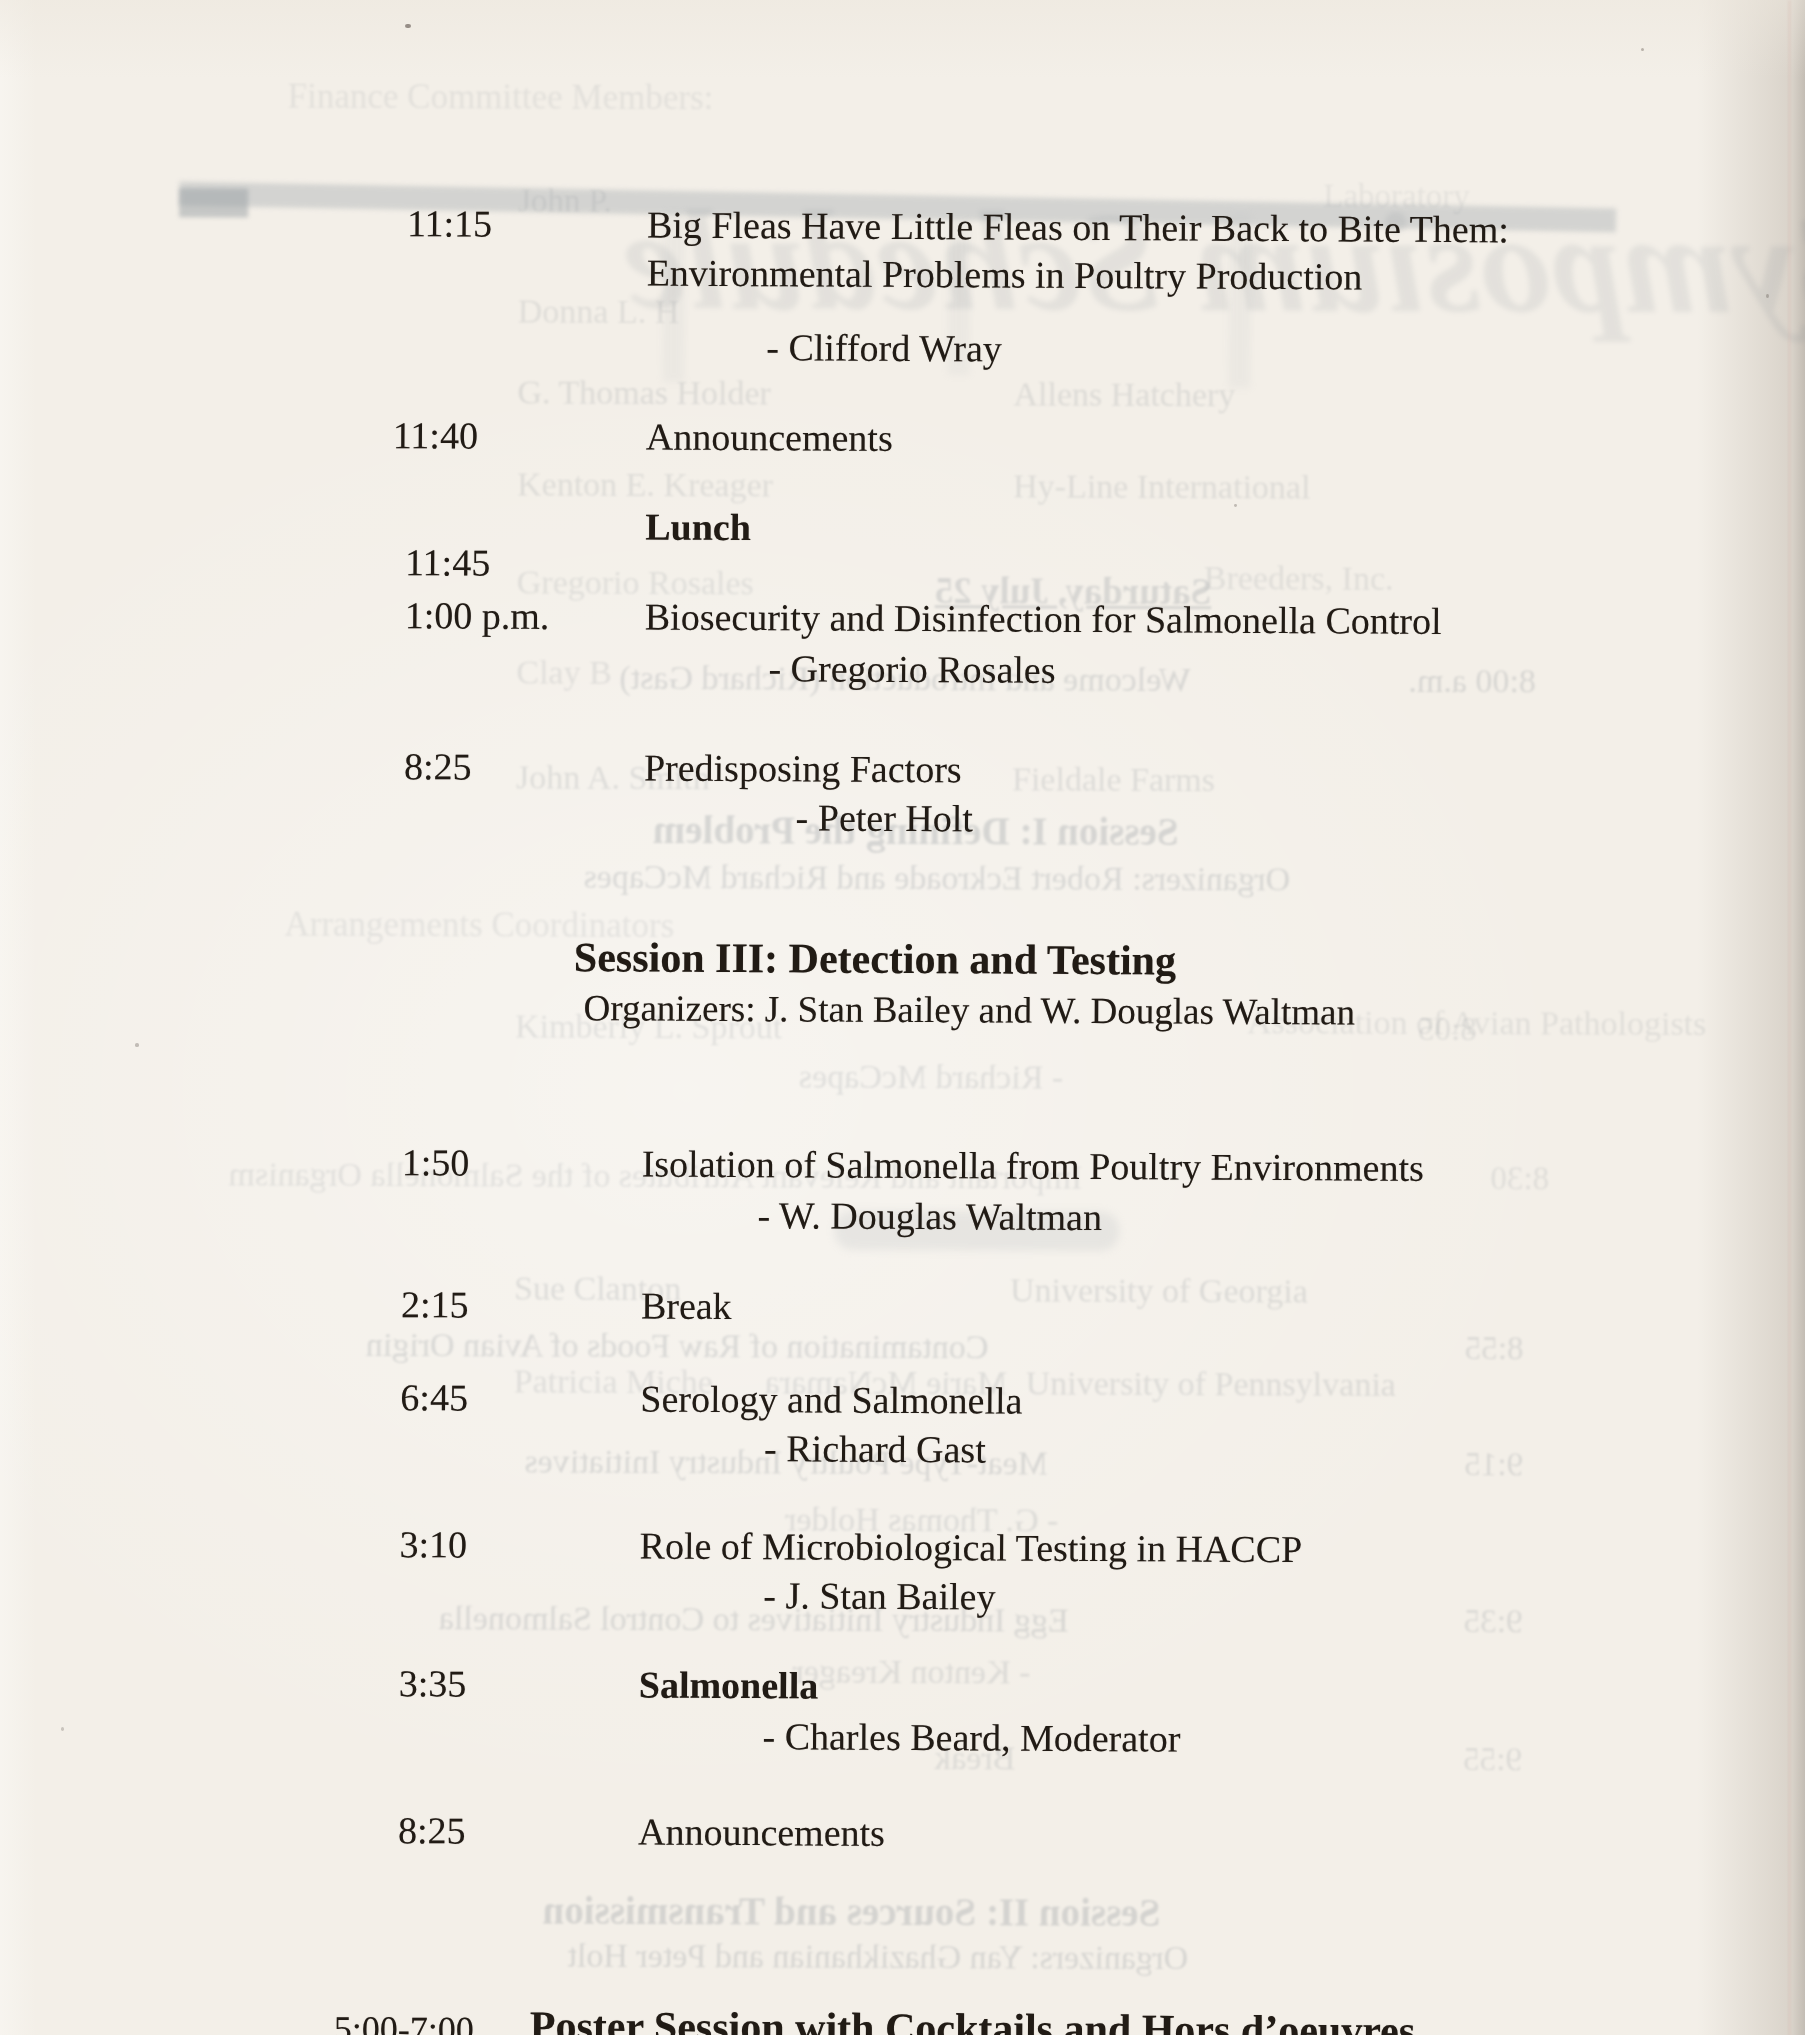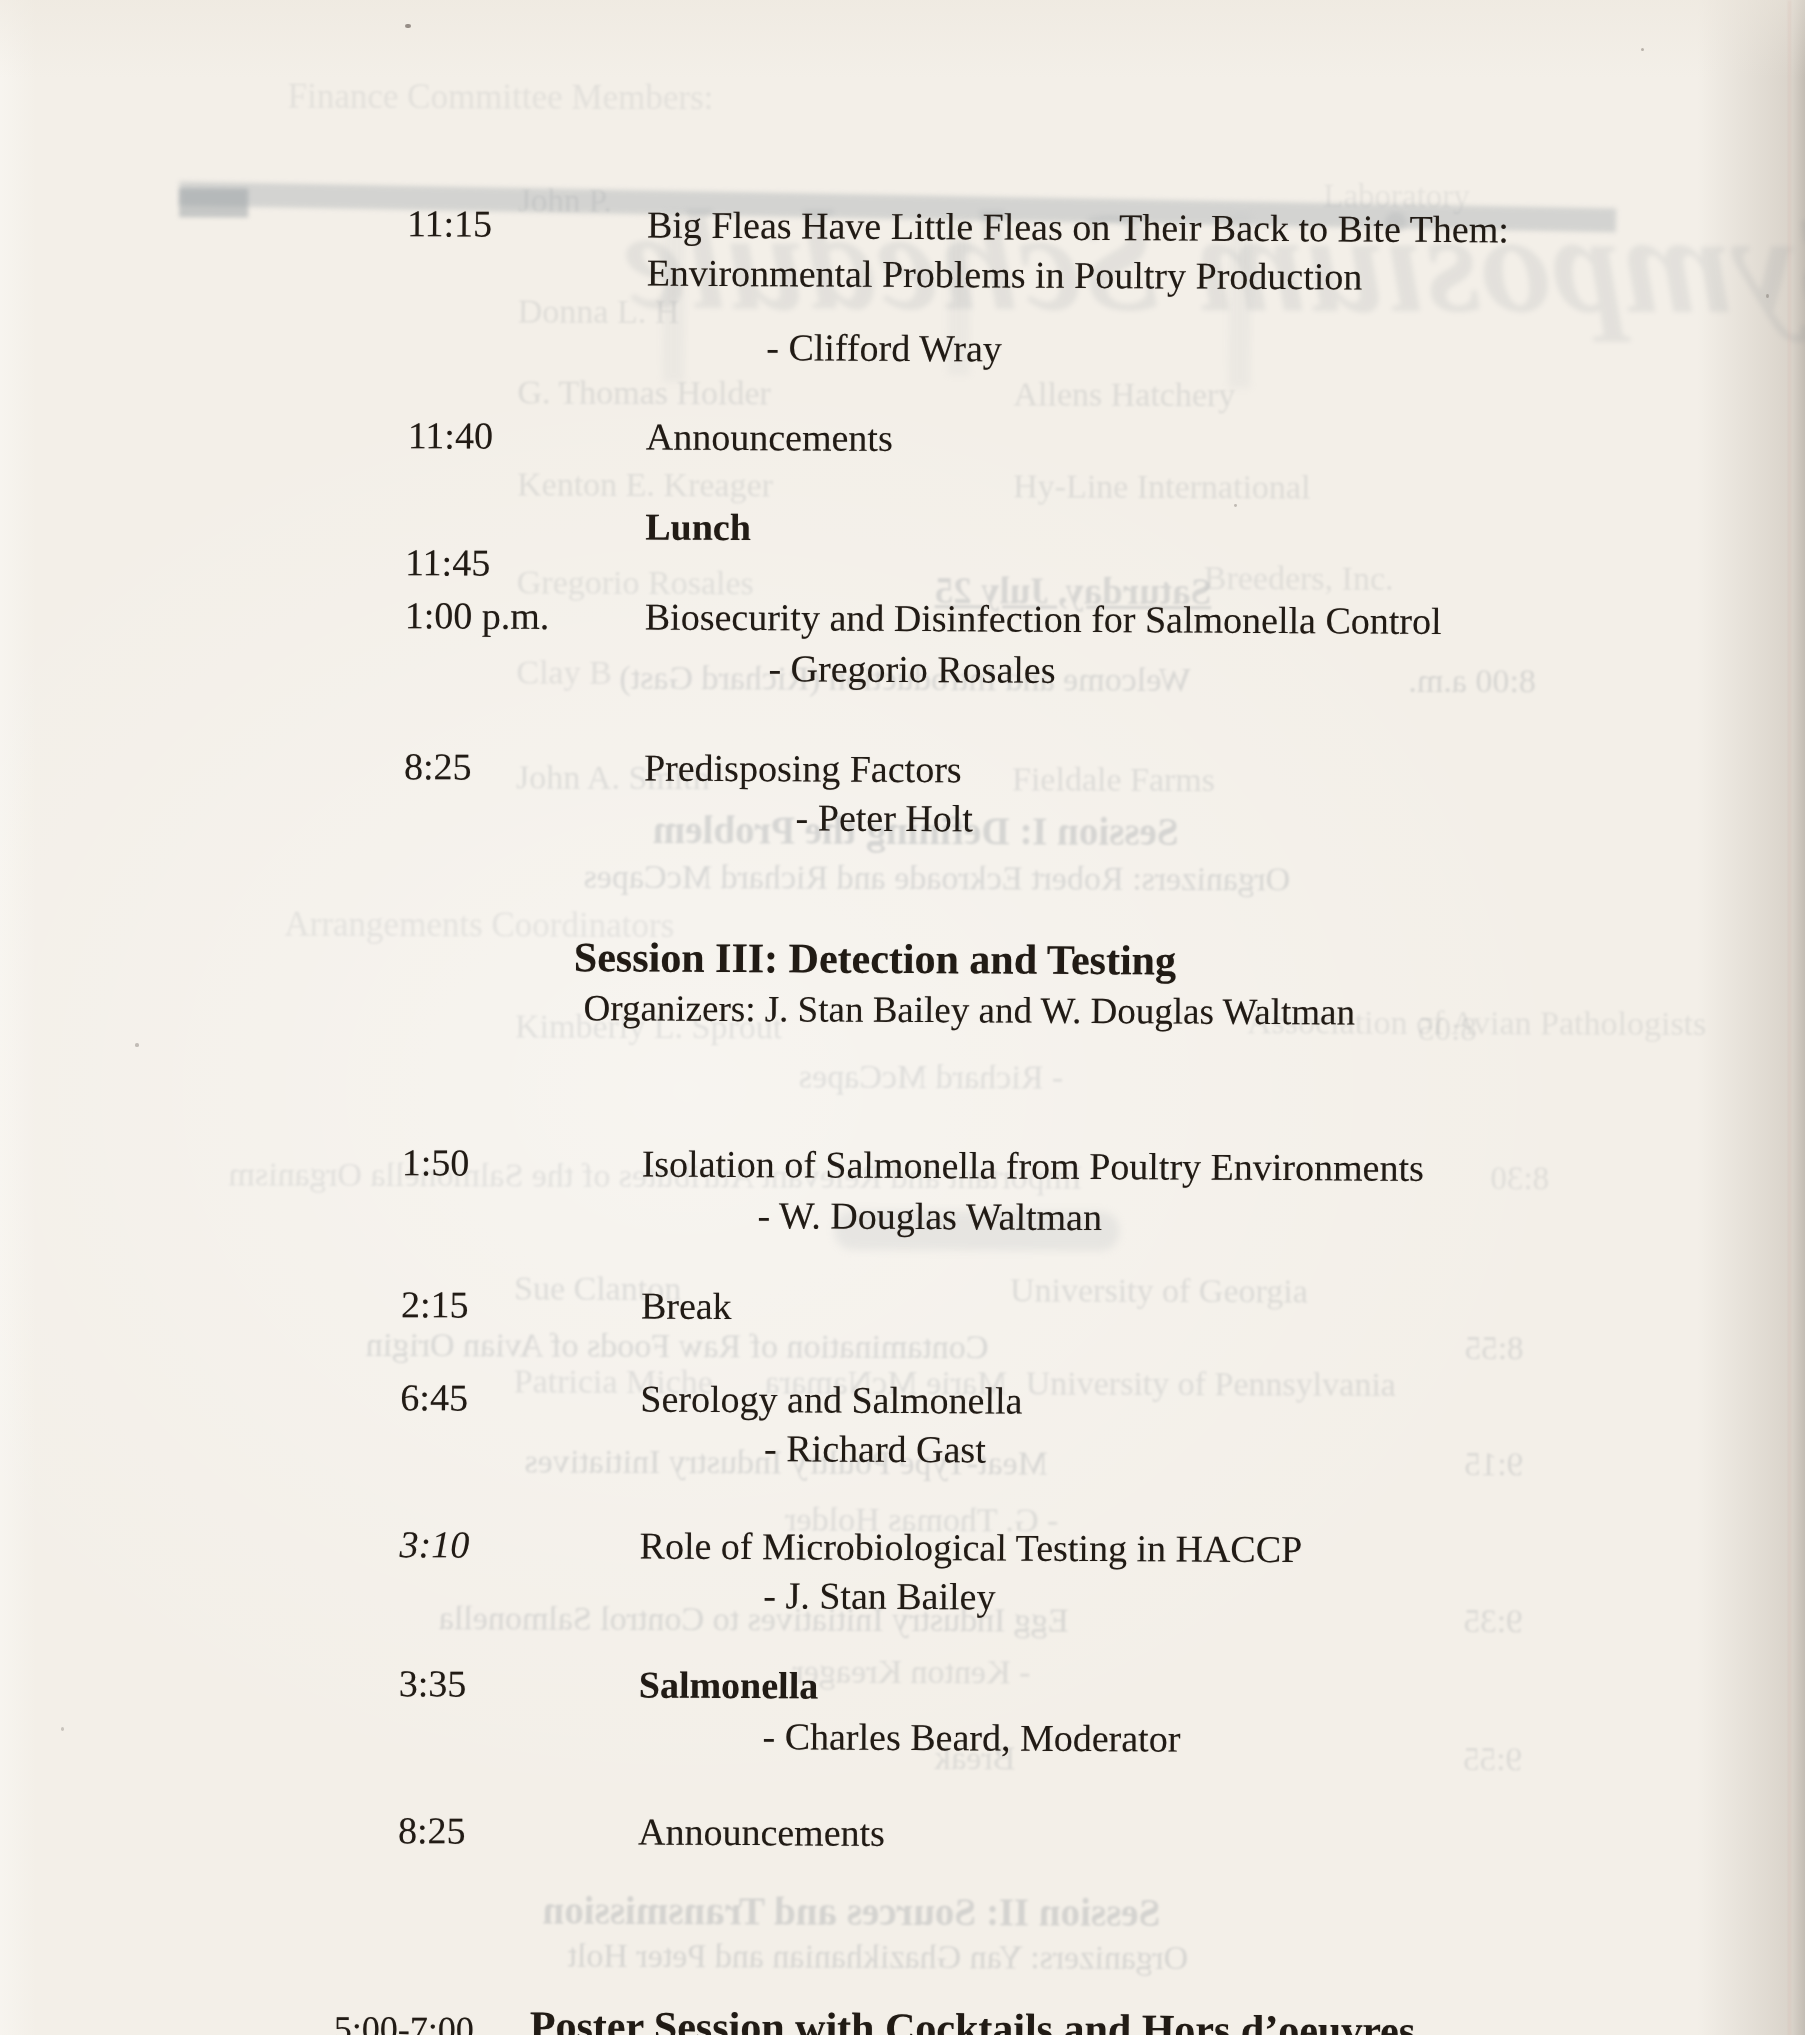--- a/index.html
+++ b/index.html
@@ -104,21 +104,21 @@
     </div>
 </div>
 
 <div id="sheet">
 
   <span class="abs ink t" style="left:401px;top:204px;">11:15</span>
   <span class="abs ink l" style="left:641px;top:204px;">Big Fleas Have Little Fleas on Their Back to Bite Them:</span>
   <span class="abs ink l" style="left:641px;top:252px;">Environmental Problems in Poultry Production</span>
   <span class="abs ink sp" style="left:761px;top:326px;">- Clifford Wray</span>
 
-  <span class="abs ink t" style="left:403px;top:416px;">11:40</span>
+  <span class="abs ink t" style="left:388px;top:416px;">11:40</span>
   <span class="abs ink l" style="left:641px;top:416px;">Announcements</span>
 
   <span class="abs ink t" style="left:401px;top:506px;margin-top:37px;">11:45</span>
   <span class="abs ink l bold" style="left:641px;top:506px;">Lunch</span>
 
   <span class="abs ink t" style="left:401px;top:596px;">1:00 p.m.</span>
   <span class="abs ink l" style="left:641px;top:596px;">Biosecurity and Disinfection for Salmonella Control</span>
   <span class="abs ink sp" style="left:765px;top:647px;">- Gregorio Rosales</span>
 
   <span class="abs ink t" style="left:401px;top:747px;">8:25</span>
@@ -132,21 +132,21 @@
   <span class="abs ink l" style="left:641px;top:1143px;">Isolation of Salmonella from Poultry Environments</span>
   <span class="abs ink sp" style="left:757px;top:1194px;">- W. Douglas Waltman</span>
 
   <span class="abs ink t" style="left:401px;top:1285px;">2:15</span>
   <span class="abs ink l" style="left:641px;top:1285px;">Break</span>
 
   <span class="abs ink t" style="left:401px;top:1378px;">6:45</span>
   <span class="abs ink l" style="left:641px;top:1378px;">Serology and Salmonella</span>
   <span class="abs ink sp" style="left:765px;top:1427px;">- Richard Gast</span>
 
-  <span class="abs ink t" style="left:401px;top:1525px;font-style:italic;">3:10</span>
+  <span class="abs ink t" style="left:401px;top:1525px;">3:10</span>
   <span class="abs ink l" style="left:641px;top:1525px;">Role of Microbiological Testing in HACCP</span>
   <span class="abs ink sp" style="left:765px;top:1574px;">- J. Stan Bailey</span>
 
   <span class="abs ink t" style="left:401px;top:1664px;">3:35</span>
   <span class="abs ink l bold" style="left:641px;top:1664px;">Salmonella</span>
   <span class="abs ink sp" style="left:765px;top:1715px;">- Charles Beard, Moderator</span>
 
   <span class="abs ink t" style="left:401px;top:1811px;">8:25</span>
   <span class="abs ink l" style="left:641px;top:1811px;">Announcements</span>
 

